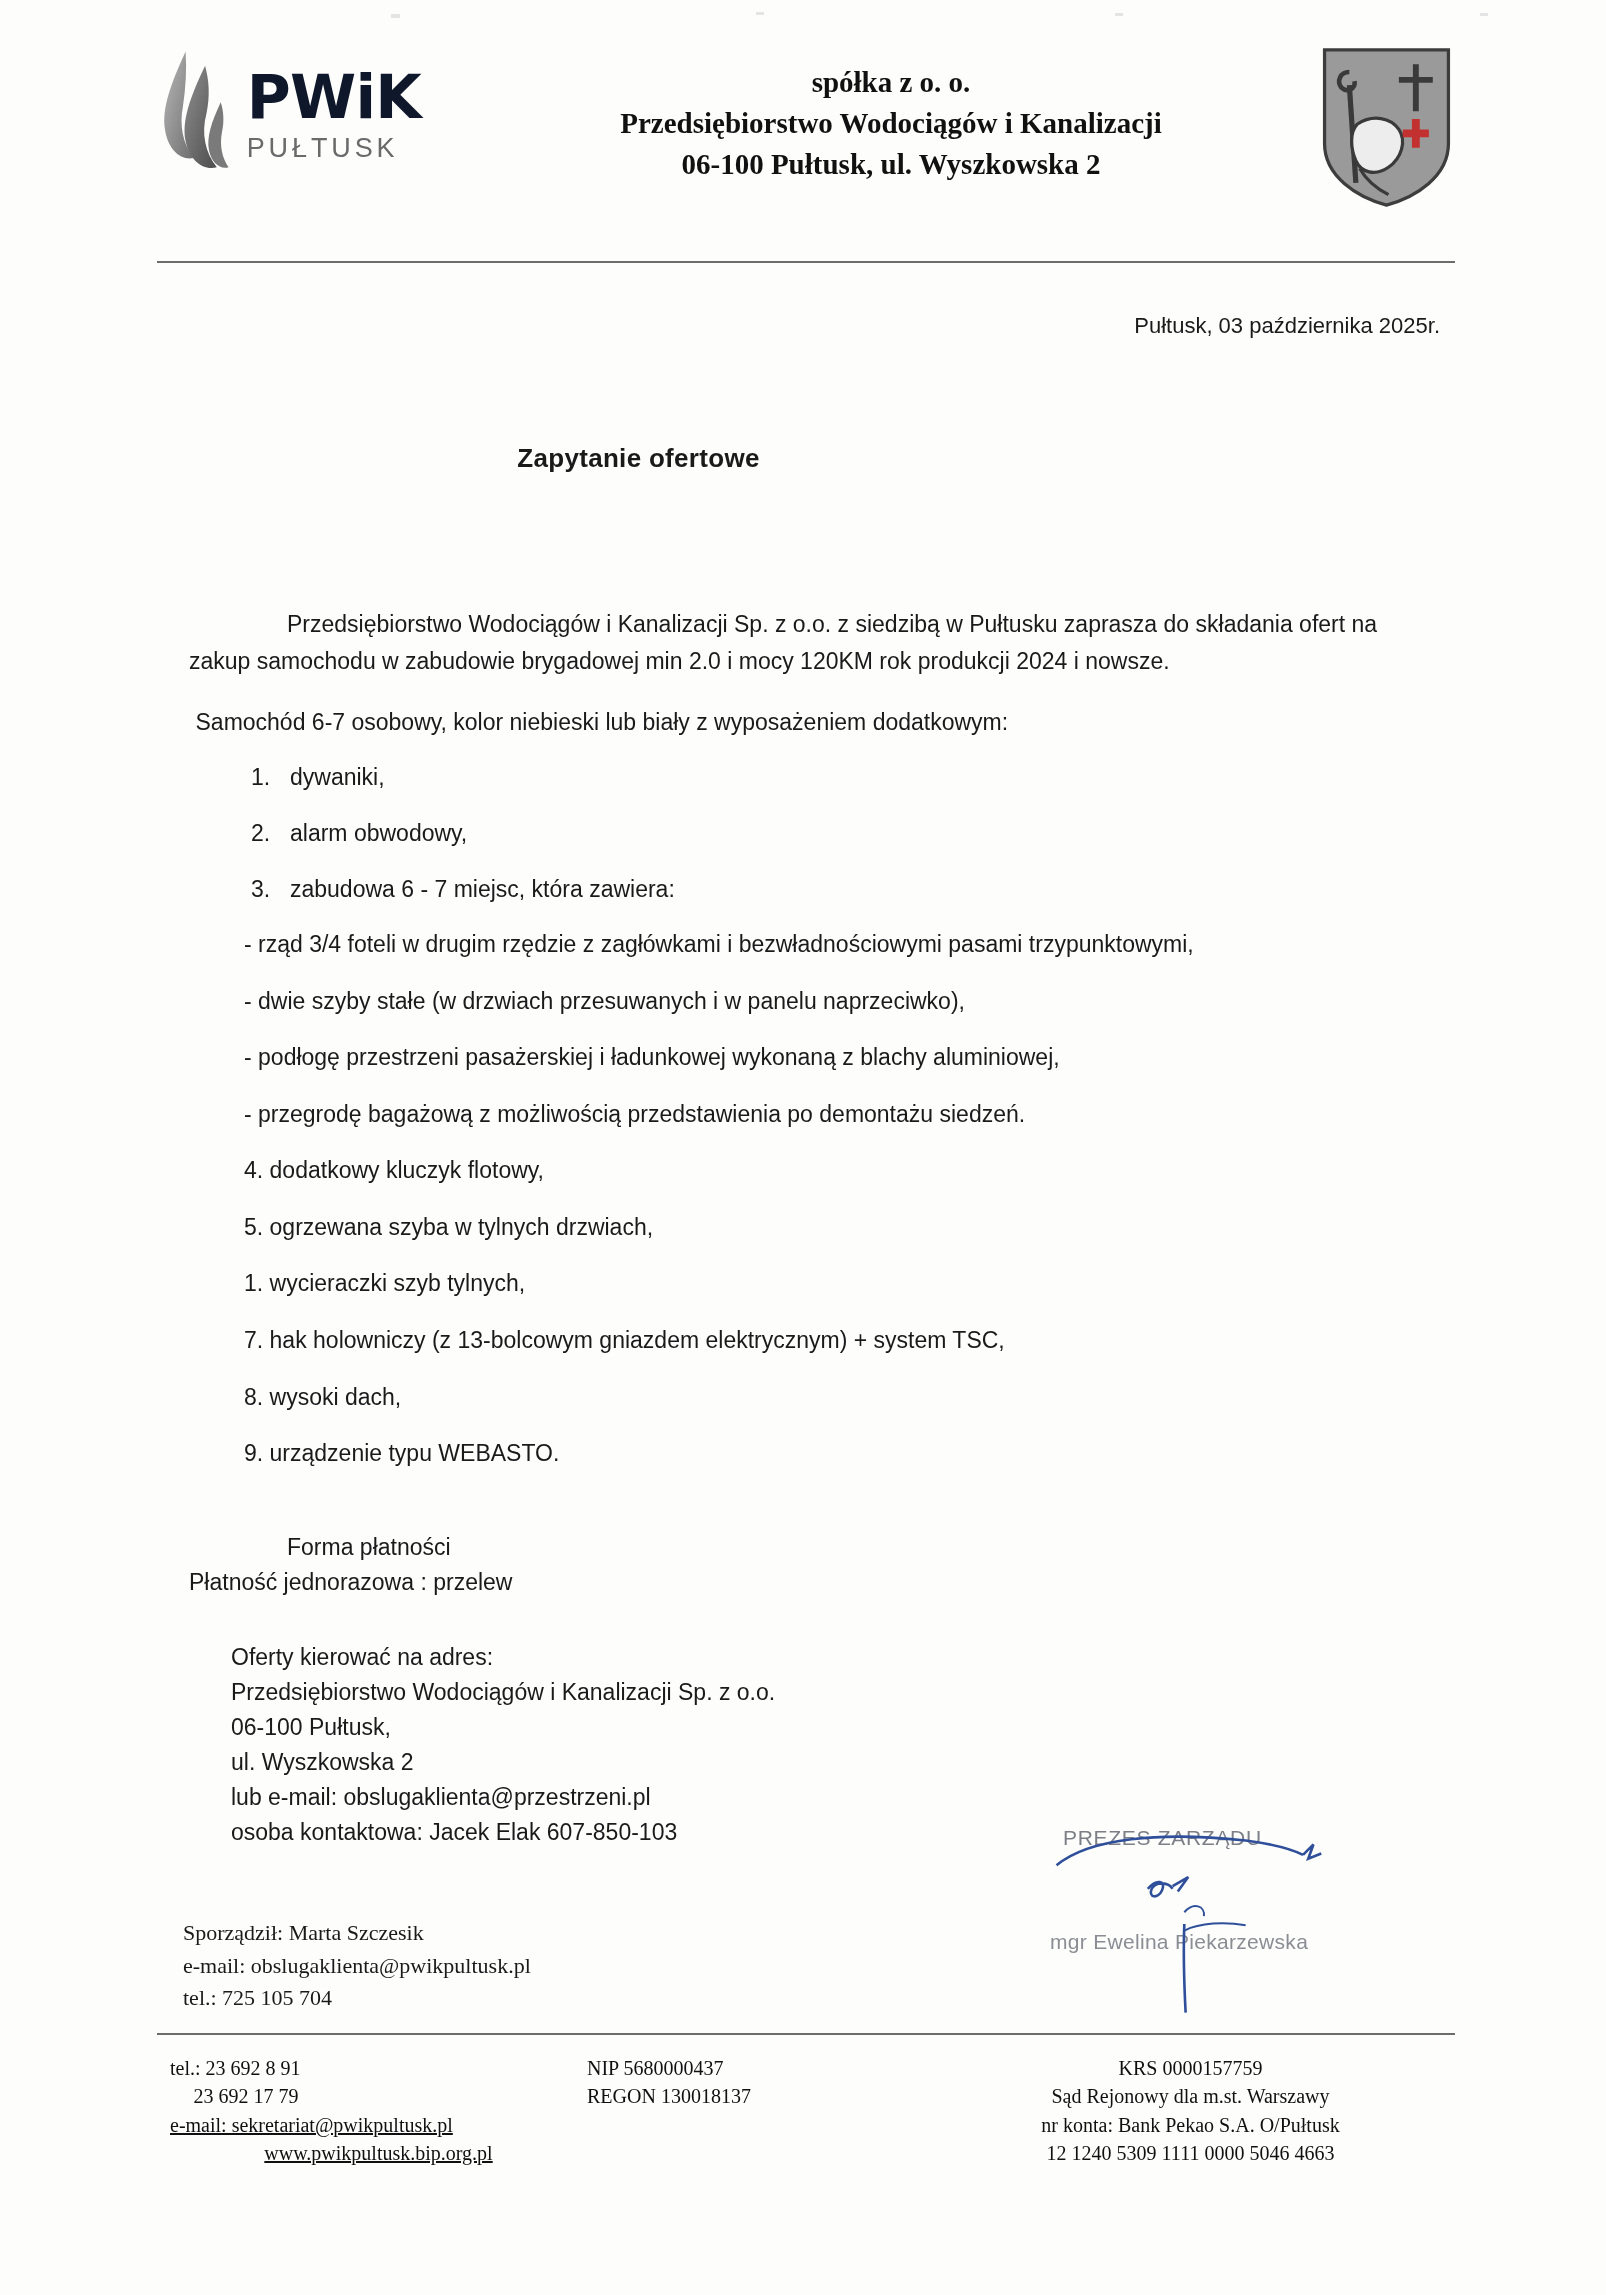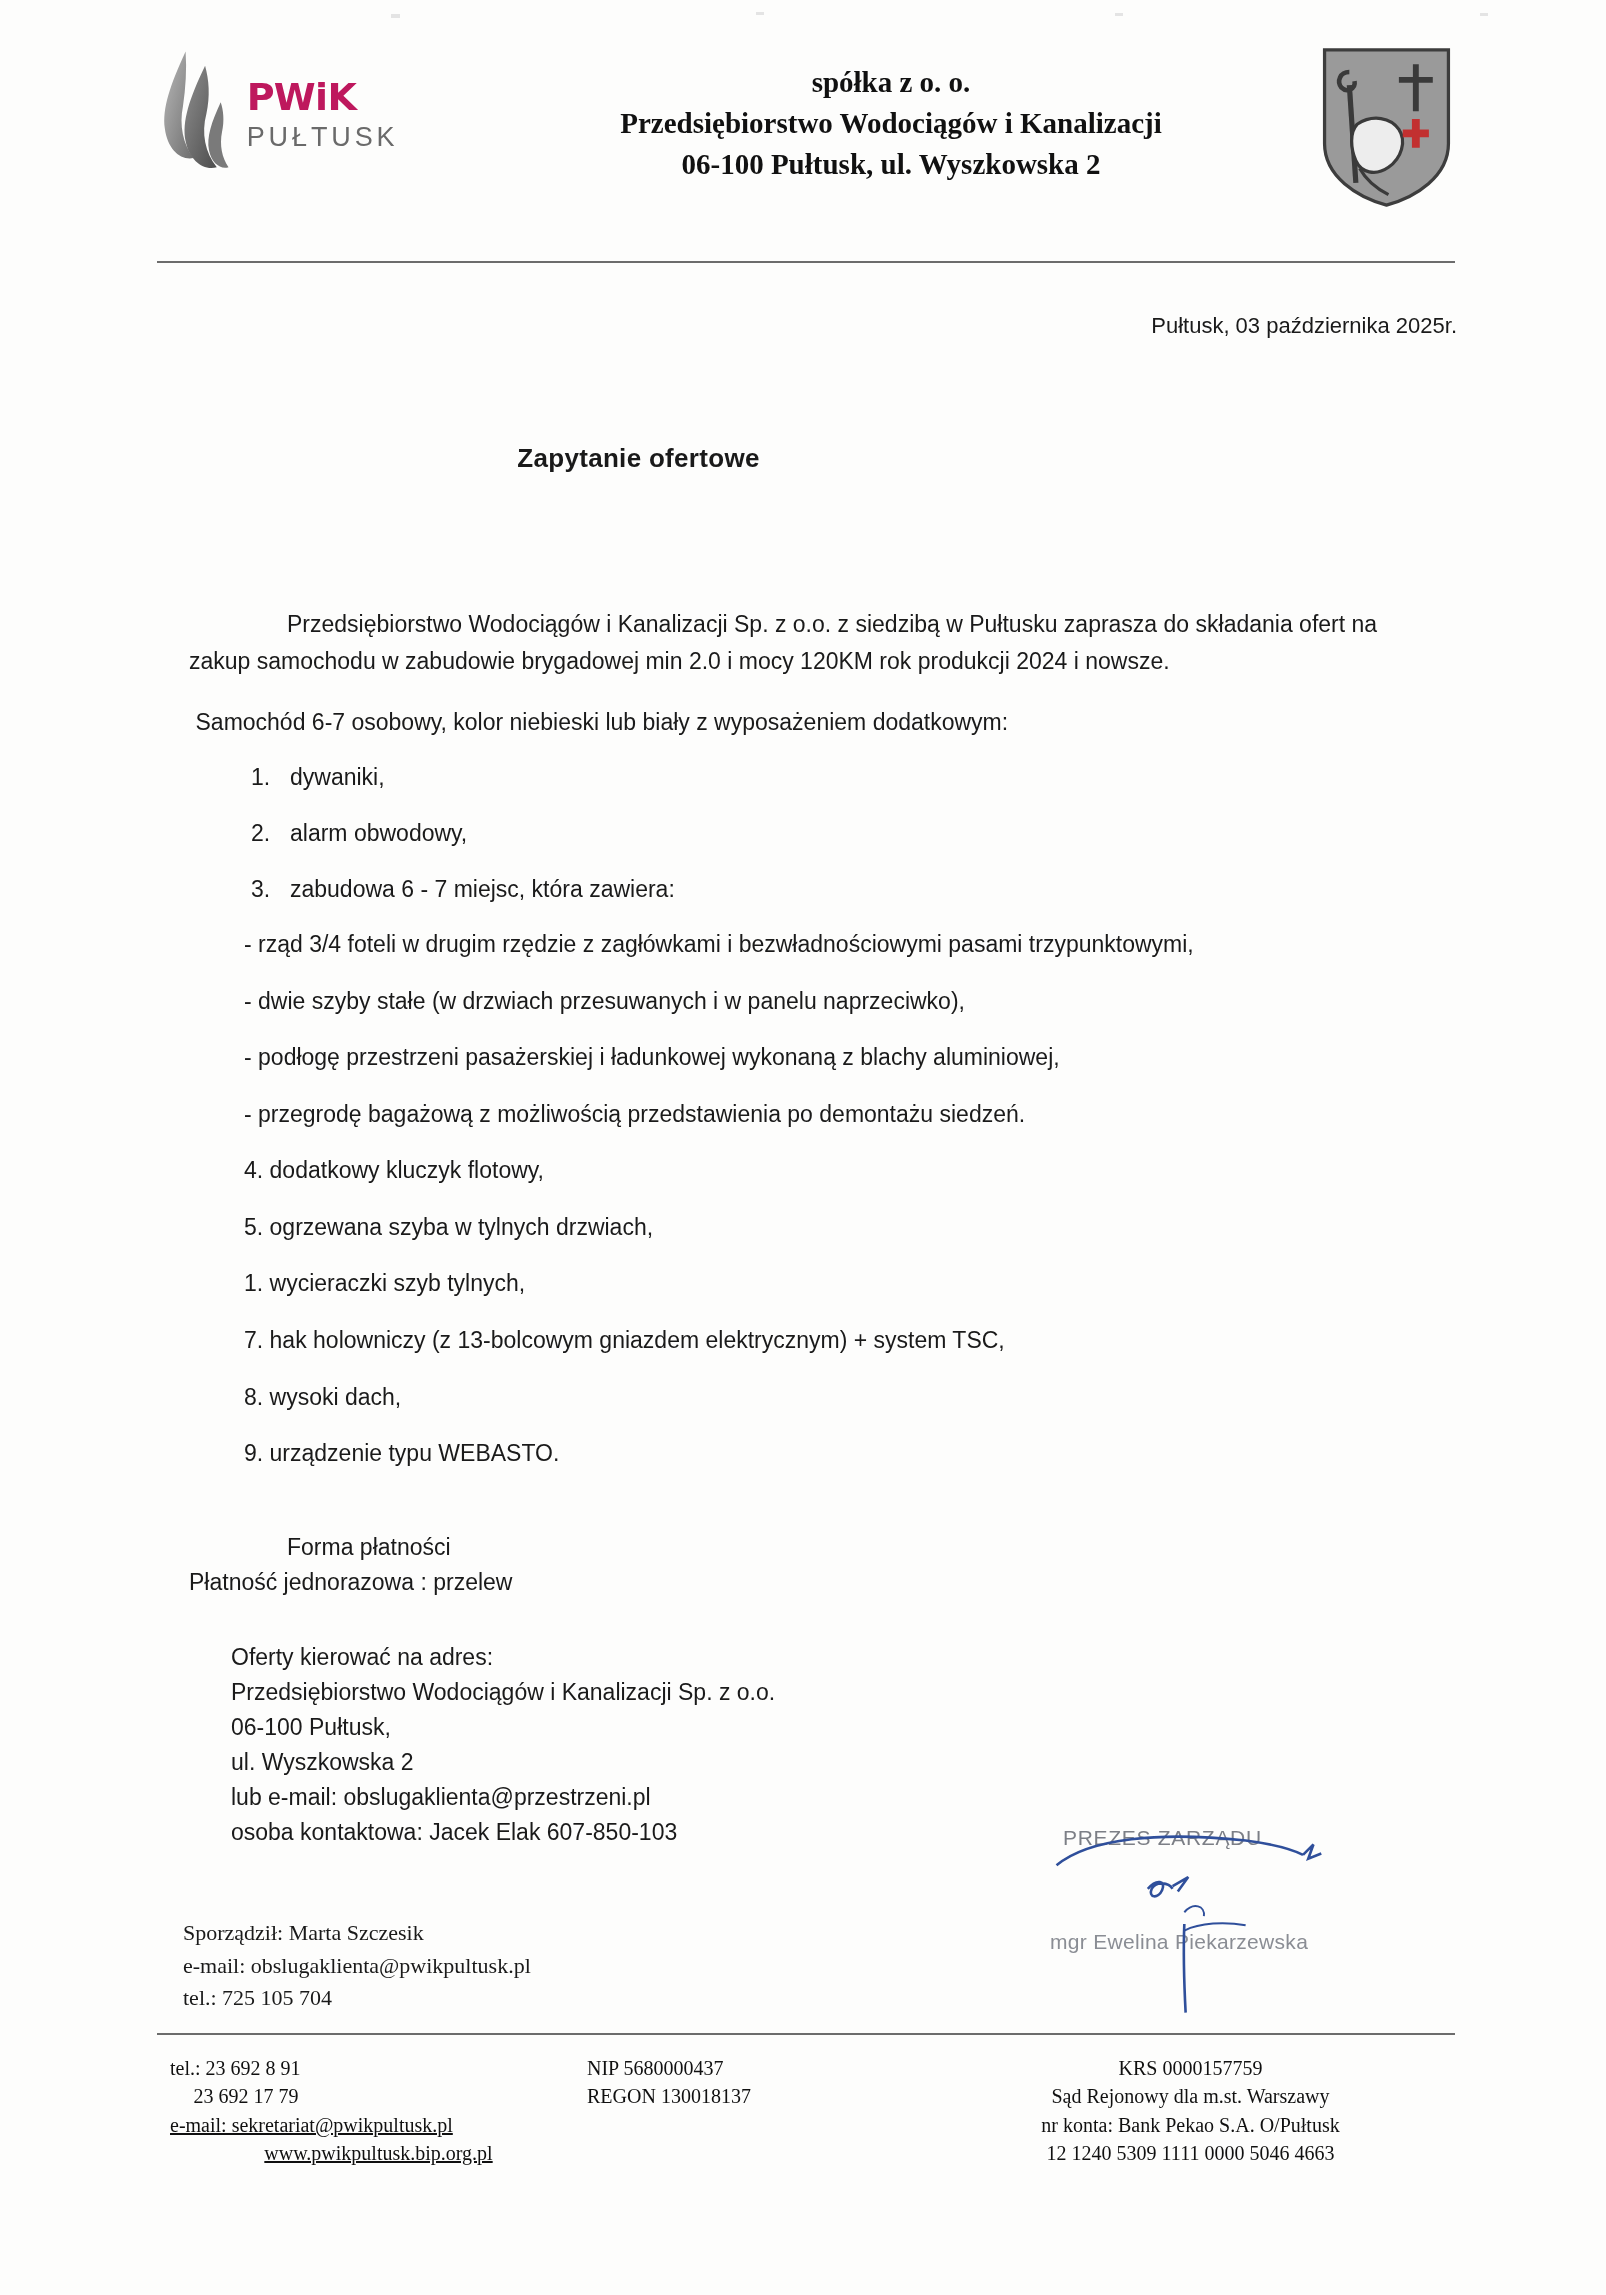--- a/index.html
+++ b/index.html
@@ -45,24 +45,24 @@
     height: 137px;
     position: relative;
   }
   .logo-text {
     display: flex;
     flex-direction: column;
     line-height: 1;
   }
   .logo-title {
     font-family: "DejaVu Sans", sans-serif;
-    font-size: 38px;
+    font-size: 60px;
     font-weight: bold;
     letter-spacing: -0.7px;
-    color: #be185d;
+    color: #0f172a;
   }
   .logo-sub {
     font-family: "Liberation Sans", sans-serif;
     font-size: 27px;
     letter-spacing: 3.9px;
     color: #6a6a6a;
     margin-top: 7.8px;
   }
   .org-title {
     flex: 1;
@@ -84,21 +84,21 @@
     left: 157px;
     top: 261px;
     width: 1298px;
     height: 2px;
     background: #6c6c6c;
   }
 
   
   .date-line {
     position: absolute;
-    right: 150px;
+    right: 167px;
     top: 313px;
     font-size: 22px;
     color: #1a1a1a;
   }
   .doc-title {
     position: absolute;
     left: 0;
     top: 443px;
     width: 1277px;
     text-align: center;

